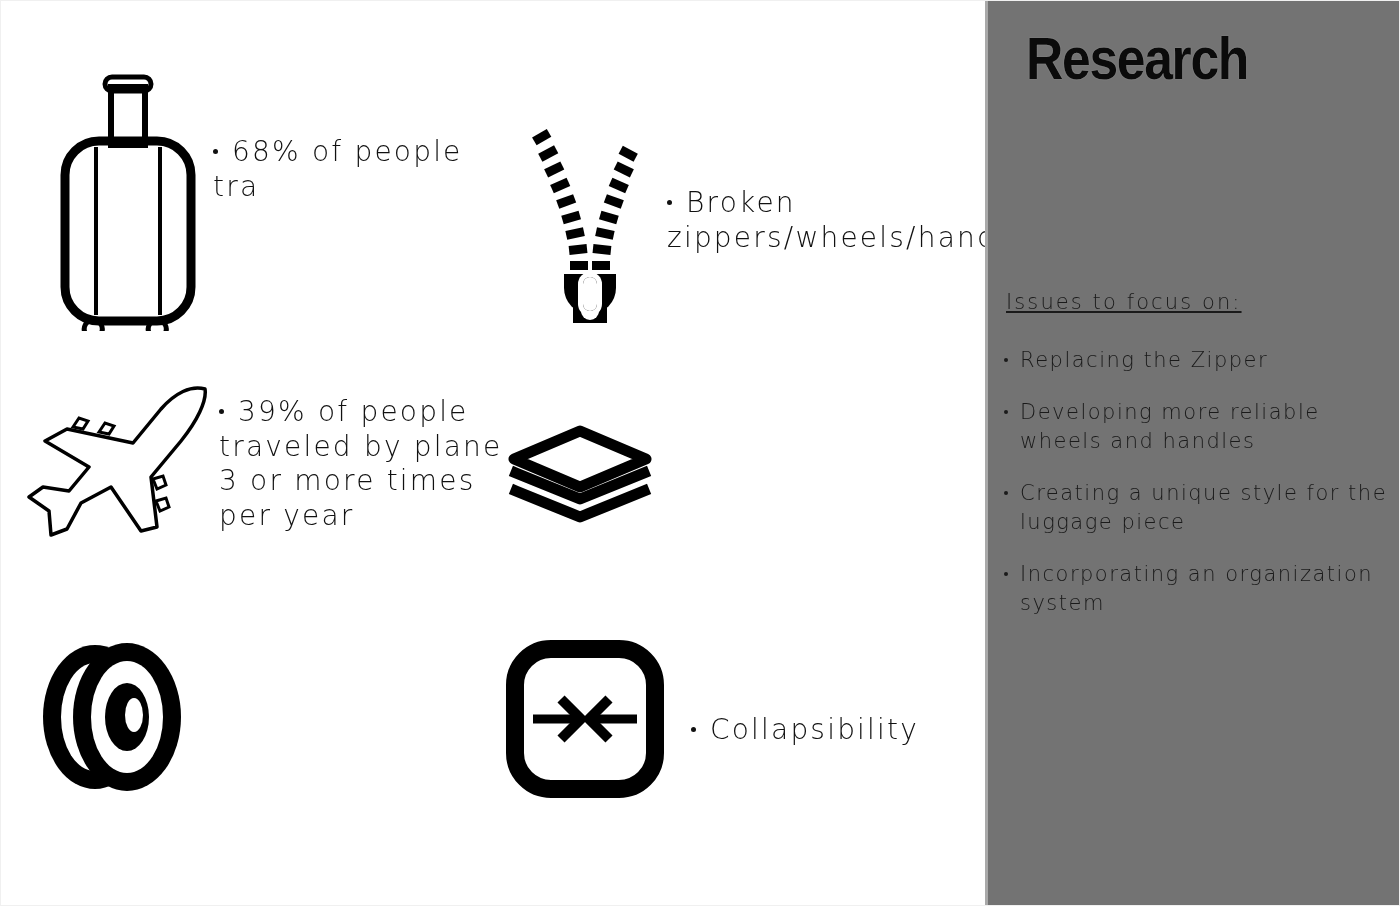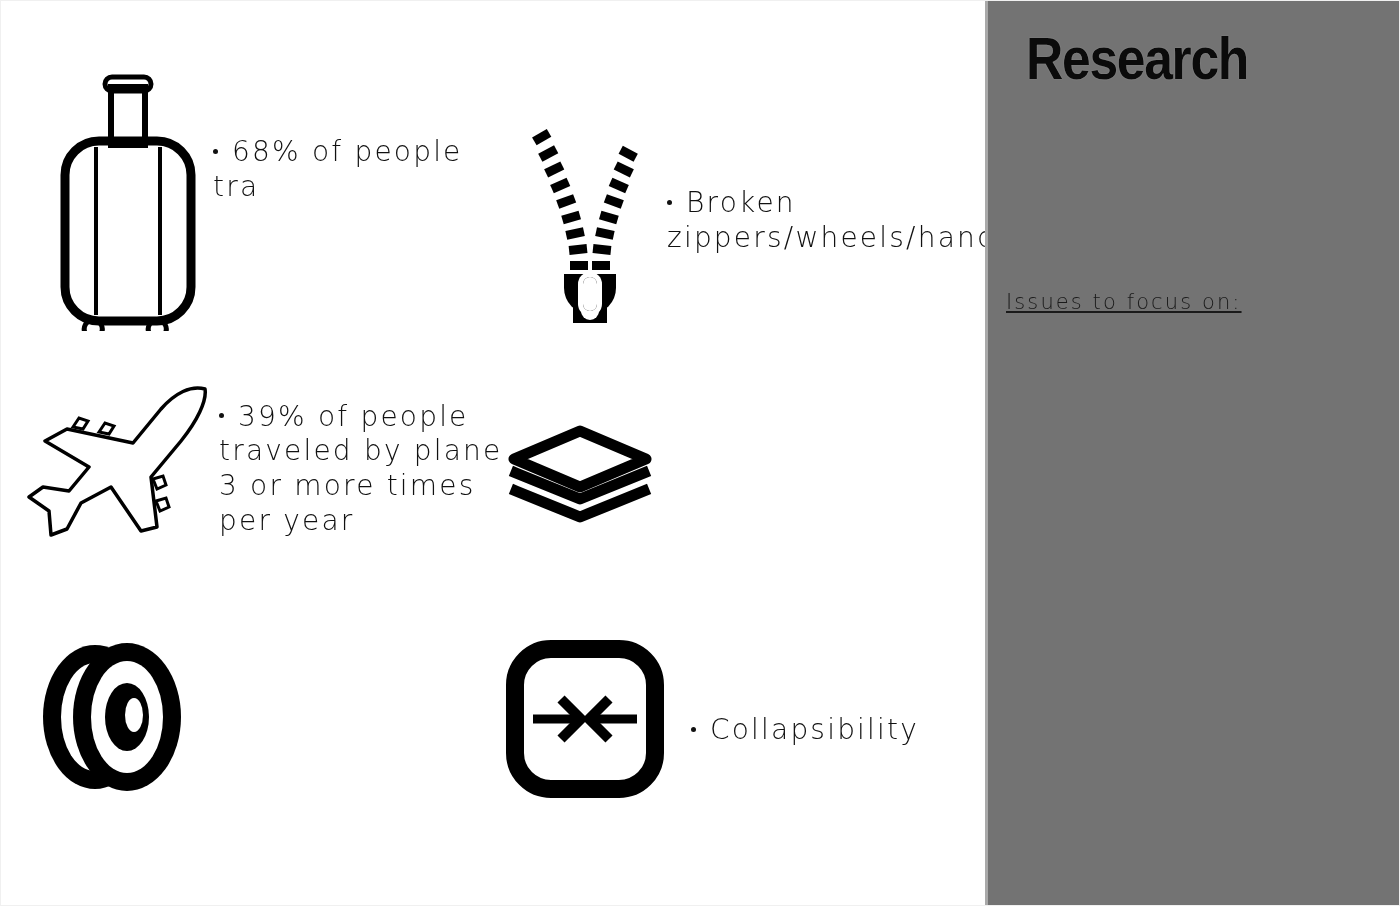--- a/index.html
+++ b/index.html
@@ -131,21 +131,21 @@
     margin-bottom: 4px;
   }
 
   
   .cell-suitcase   { left: 52px;  top: 72px; }
   .cell-suitcase .cell-text { width: 280px; margin-left: 10px; margin-top: 62px; }
 
   .cell-zipper     { left: 525px; top: 110px; }
   .cell-zipper .cell-text { width: 310px; margin-left: 26px; margin-top: 75px; }
 
-  .cell-plane      { left: 14px;  top: 382px; align-items: center; }
+  .cell-plane      { left: 14px;  top: 382px; }
   .cell-plane .cell-text { width: 300px; margin-left: 8px; margin-top: 12px; }
 
   .cell-layers     { left: 505px; top: 424px; }
   .cell-layers .cell-text { width: 310px; margin-left: 22px; margin-top: 14px; }
 
   .cell-wheel      { left: 32px;  top: 634px; }
   .cell-wheel .cell-text { width: 290px; margin-left: 18px; margin-top: 34px; }
 
   .cell-collapse   { left: 500px; top: 634px; }
   .cell-collapse .cell-text { width: 300px; margin-left: 22px; margin-top: 78px; }
@@ -275,15 +275,21 @@
         </svg>
       </div>
       <div class="cell-text"><span class="bullet"></span><span>Collapsibility</span></div>
     </div>
 
   </div>
 
   <div class="sidebar">
     <div class="sidebar-title">Research</div>
     <div class="sidebar-intro">Issues to focus on:</div>
+    <ul class="sidebar-list">
+      <li>Replacing the Zipper</li>
+      <li>Developing more reliable wheels and handles</li>
+      <li>Creating a unique style for the luggage piece</li>
+      <li>Incorporating an organization system</li>
+    </ul>
   </div>
 
 </div>
 
 </body></html>

